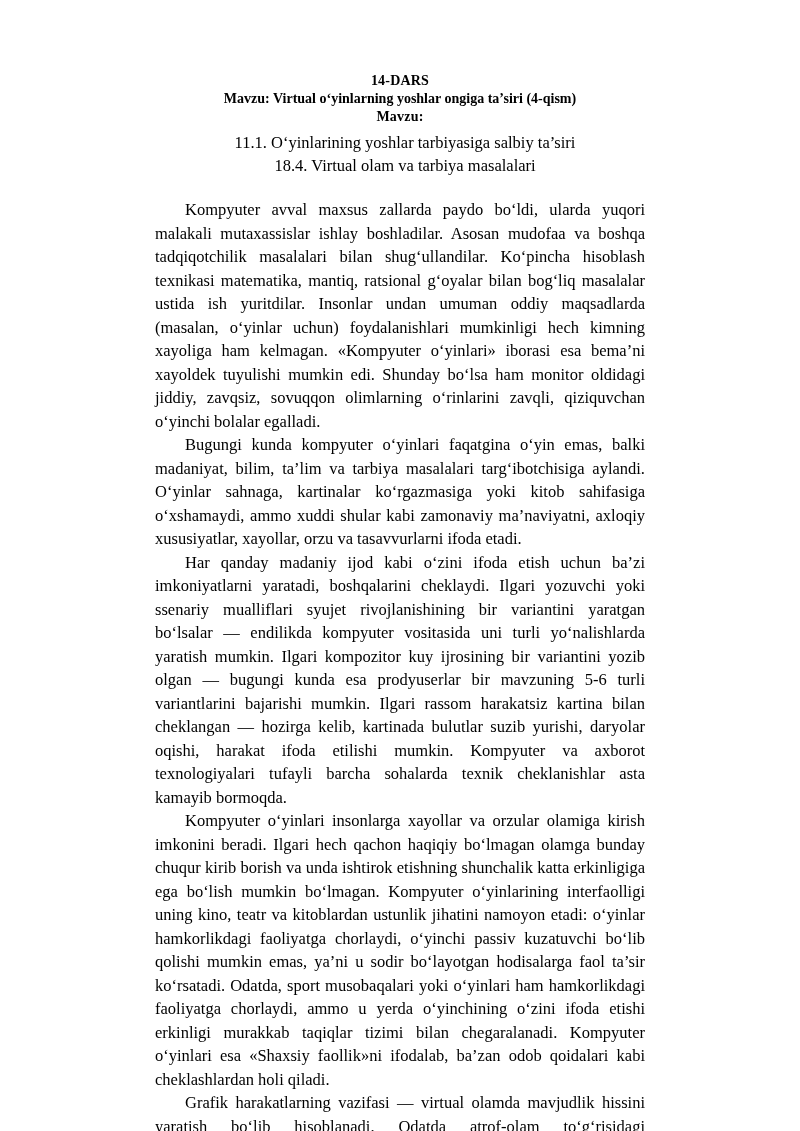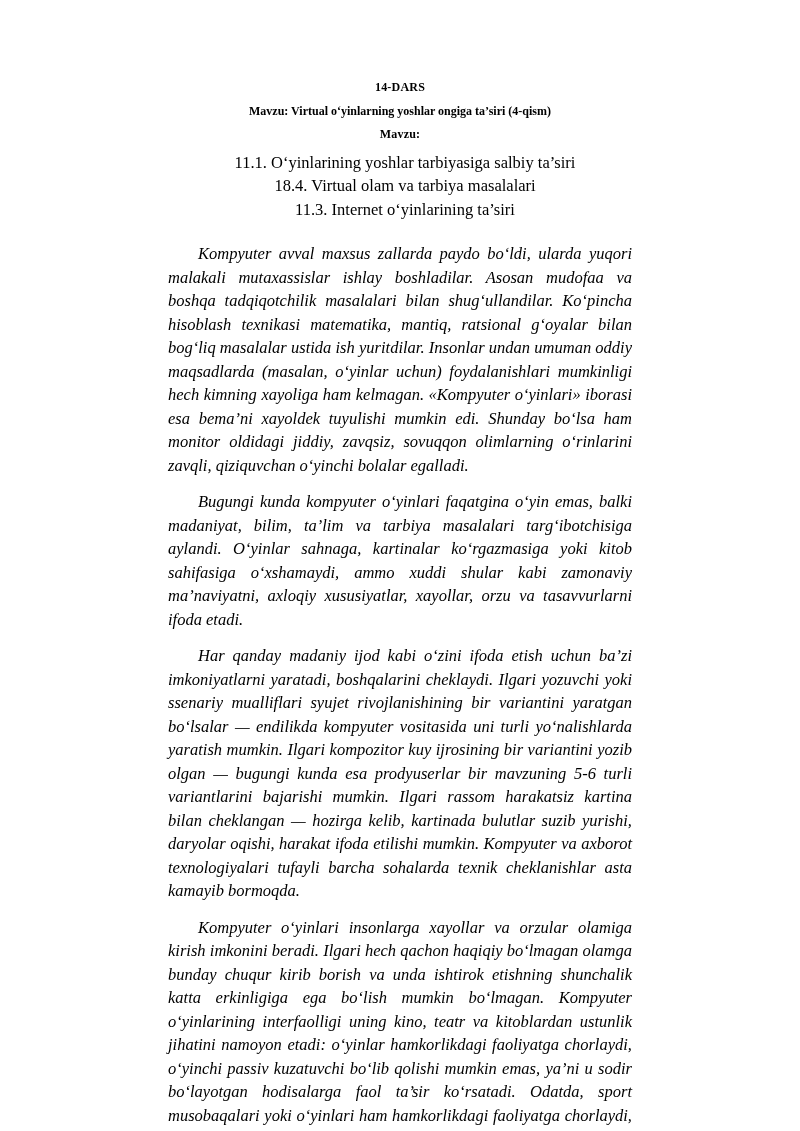--- a/index.html
+++ b/index.html
@@ -20,23 +20,23 @@
     width: 800px;
     height: 1131px;
     padding: 72px 155px 60px 155px;
     background: #ffffff;
     position: relative;
   }
 
   .doc-heading {
     text-align: center;
     font-weight: bold;
-    font-size: 12px;
+    font-size: 14px;
     line-height: 1.30;
-    margin: 8px;
+    margin: 0;
     font-family: Liberation Serif, serif;
   }
   .doc-heading.lesson-no { letter-spacing: 0.2px; }
   .doc-heading.subject   { letter-spacing: 0.0px; }
   .doc-heading.plan      { letter-spacing: 0.2px; }
 
   .plan-list {
     list-style: none;
     margin: 4px 0 0 0;
     padding: 0;
@@ -50,41 +50,39 @@
   }
 
   .body-block {
     margin-top: 21px;
   }
   .body-par {
     font-size: 16.5px;
     line-height: 1.425;
     text-align: justify;
     text-justify: inter-word;
-    margin: 13px;
+    margin: 0;
     text-indent: 30px;
     hyphens: none;
-    font-style: italic;
   }
 </style>
 </head>
 <body>
 
 <div class="page">
 
   <div>
     <div class="doc-heading lesson-no">14-DARS</div>
     <div class="doc-heading subject">Mavzu: Virtual o‘yinlarning yoshlar ongiga ta’siri (4-qism)</div>
     <div class="doc-heading plan">Mavzu:</div>
   </div>
 
   <ul class="plan-list">
     <li>11.1. O‘yinlarining yoshlar tarbiyasiga salbiy ta’siri</li>
     <li>18.4. Virtual olam va tarbiya masalalari</li>
-    <li>11.3. Internet o‘yinlarining ta’siri</li>
   </ul>
 
   <div class="body-block">
     <p class="body-par">Kompyuter avval maxsus zallarda paydo bo‘ldi, ularda yuqori malakali mutaxassislar ishlay boshladilar. Asosan mudofaa va boshqa tadqiqotchilik masalalari bilan shug‘ullandilar. Ko‘pincha hisoblash texnikasi matematika, mantiq, ratsional g‘oyalar bilan bog‘liq masalalar ustida ish yuritdilar. Insonlar undan umuman oddiy maqsadlarda (masalan, o‘yinlar uchun) foydalanishlari mumkinligi hech kimning xayoliga ham kelmagan. «Kompyuter o‘yinlari» iborasi esa bema’ni xayoldek tuyulishi mumkin edi. Shunday bo‘lsa ham monitor oldidagi jiddiy, zavqsiz, sovuqqon olimlarning o‘rinlarini zavqli, qiziquvchan o‘yinchi bolalar egalladi.</p>
     <p class="body-par">Bugungi kunda kompyuter o‘yinlari faqatgina o‘yin emas, balki madaniyat, bilim, ta’lim va tarbiya masalalari targ‘ibotchisiga aylandi. O‘yinlar sahnaga, kartinalar ko‘rgazmasiga yoki kitob sahifasiga o‘xshamaydi, ammo xuddi shular kabi zamonaviy ma’naviyatni, axloqiy xususiyatlar, xayollar, orzu va tasavvurlarni ifoda etadi.</p>
     <p class="body-par">Har qanday madaniy ijod kabi o‘zini ifoda etish uchun ba’zi imkoniyatlarni yaratadi, boshqalarini cheklaydi. Ilgari yozuvchi yoki ssenariy mualliflari syujet rivojlanishining bir variantini yaratgan bo‘lsalar — endilikda kompyuter vositasida uni turli yo‘nalishlarda yaratish mumkin. Ilgari kompozitor kuy ijrosining bir variantini yozib olgan — bugungi kunda esa prodyuserlar bir mavzuning 5-6 turli variantlarini bajarishi mumkin. Ilgari rassom harakatsiz kartina bilan cheklangan — hozirga kelib, kartinada bulutlar suzib yurishi, daryolar oqishi, harakat ifoda etilishi mumkin. Kompyuter va axborot texnologiyalari tufayli barcha sohalarda texnik cheklanishlar asta kamayib bormoqda.</p>
     <p class="body-par">Kompyuter o‘yinlari insonlarga xayollar va orzular olamiga kirish imkonini beradi. Ilgari hech qachon haqiqiy bo‘lmagan olamga bunday chuqur kirib borish va unda ishtirok etishning shunchalik katta erkinligiga ega bo‘lish mumkin bo‘lmagan. Kompyuter o‘yinlarining interfaolligi uning kino, teatr va kitoblardan ustunlik jihatini namoyon etadi: o‘yinlar hamkorlikdagi faoliyatga chorlaydi, o‘yinchi passiv kuzatuvchi bo‘lib qolishi mumkin emas, ya’ni u sodir bo‘layotgan hodisalarga faol ta’sir ko‘rsatadi. Odatda, sport musobaqalari yoki o‘yinlari ham hamkorlikdagi faoliyatga chorlaydi, ammo u yerda o‘yinchining o‘zini ifoda etishi erkinligi murakkab taqiqlar tizimi bilan chegaralanadi. Kompyuter o‘yinlari esa «Shaxsiy faollik»ni ifodalab, ba’zan odob qoidalari kabi cheklashlardan holi qiladi.</p>
     <p class="body-par">Grafik harakatlarning vazifasi — virtual olamda mavjudlik hissini yaratish bo‘lib hisoblanadi. Odatda atrof-olam to‘g‘risidagi axborotlarning katta qismini inson o‘z ko‘zi yordamida oladi, shuning uchun mavjudlik hissini yaratishda kompyuter grafikasi asosiy o‘rin tutadi.</p>
 
   </div>

